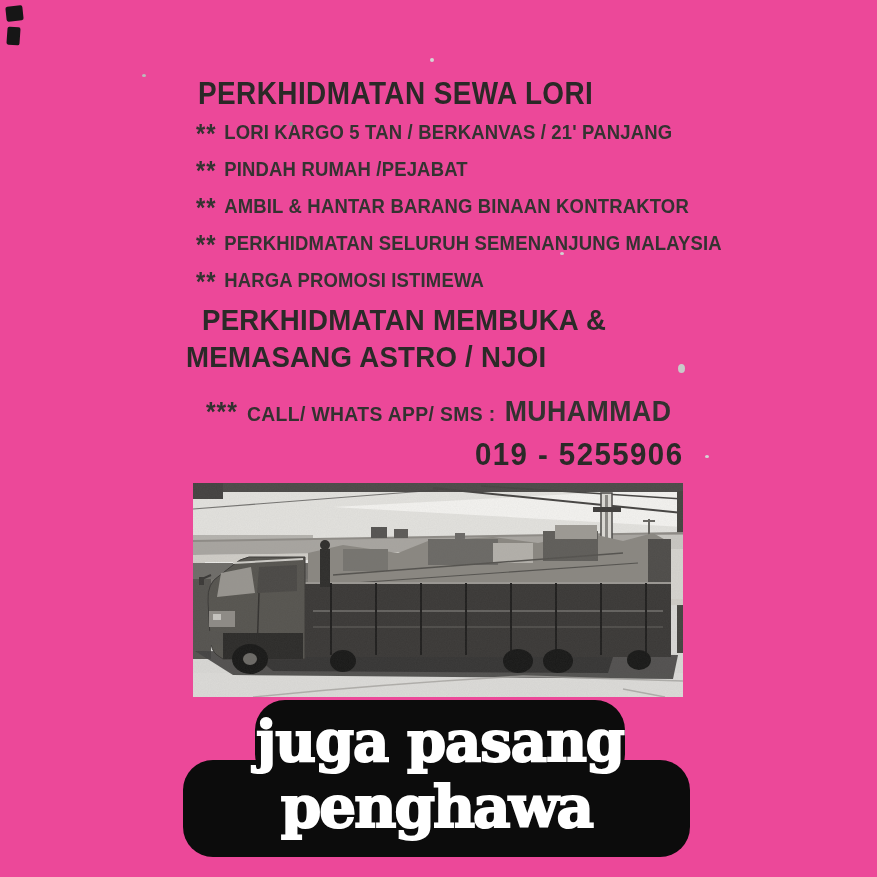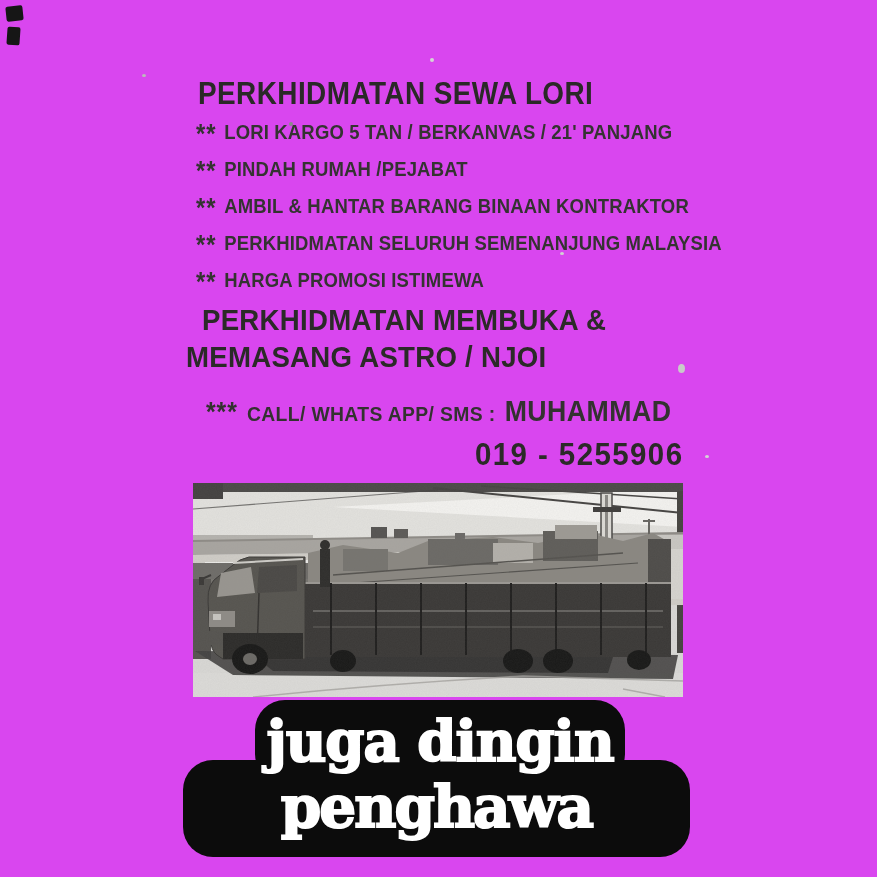--- a/index.html
+++ b/index.html
@@ -1,16 +1,16 @@
 <!DOCTYPE html>
 <html><head>
 <meta charset="utf-8">
 <style>
   html,body{margin:0;padding:0;background:#ffffff;}
-  .page{position:relative;width:877px;height:877px;background:#d946ef;overflow:hidden;
+  .page{position:relative;width:877px;height:877px;background:#ec4899;overflow:hidden;
         font-family:"Liberation Sans",sans-serif;color:#2e2d2b;}
 
   .title{position:absolute;left:198px;top:76px;font-size:31px;font-weight:bold;
          letter-spacing:.5px;white-space:nowrap;color:#2a2927;
          transform:scaleX(.90);transform-origin:left top;}
 
   .service{position:absolute;left:196px;font-size:21px;font-weight:bold;letter-spacing:.2px;
            white-space:nowrap;color:#343331;transform:scaleX(.88);transform-origin:left top;}
   .s0{top:120px}.s1{top:157px}.s2{top:194px}.s3{top:231px}.s4{top:268px}
   .bullet{display:inline-block;font-size:27px;line-height:1;vertical-align:-4px;
@@ -237,17 +237,17 @@
         <path d="M430,206 L472,214"></path>
       </g>
 
       <rect x="0" y="0" width="490" height="214" filter="url(#grain)"></rect>
     </svg>
   </div>
 
   <div class="badge">
     <div class="pill-top"></div>
     <div class="pill-bottom"></div>
-    <div class="badge-t1">juga dingin</div>
+    <div class="badge-t1">juga pasang</div>
     <div class="badge-t2">penghawa dingin</div>
   </div>
 
 </div>
 
 </body></html>

